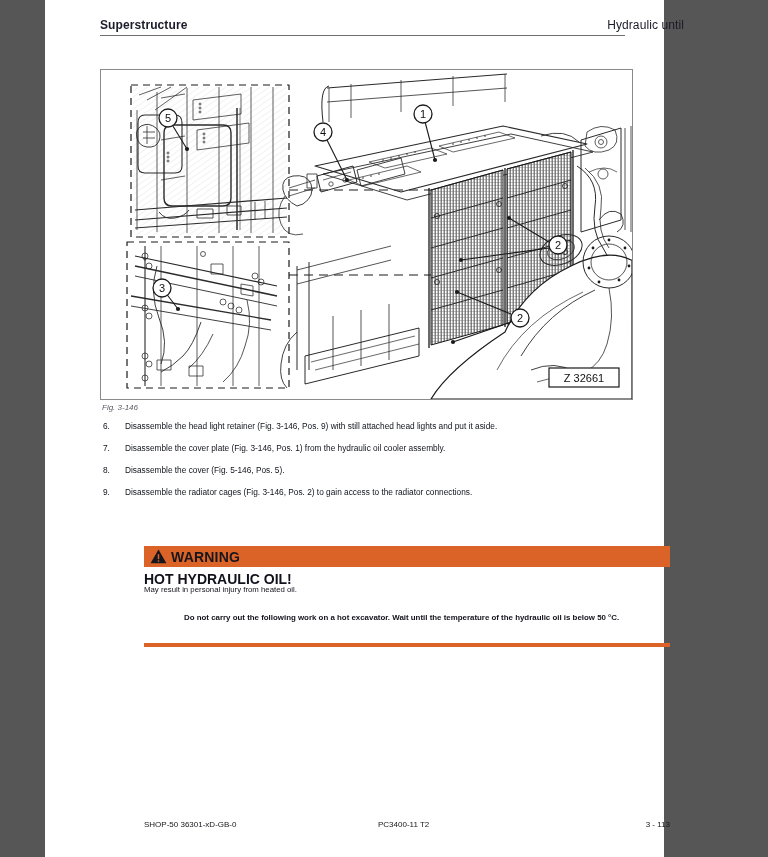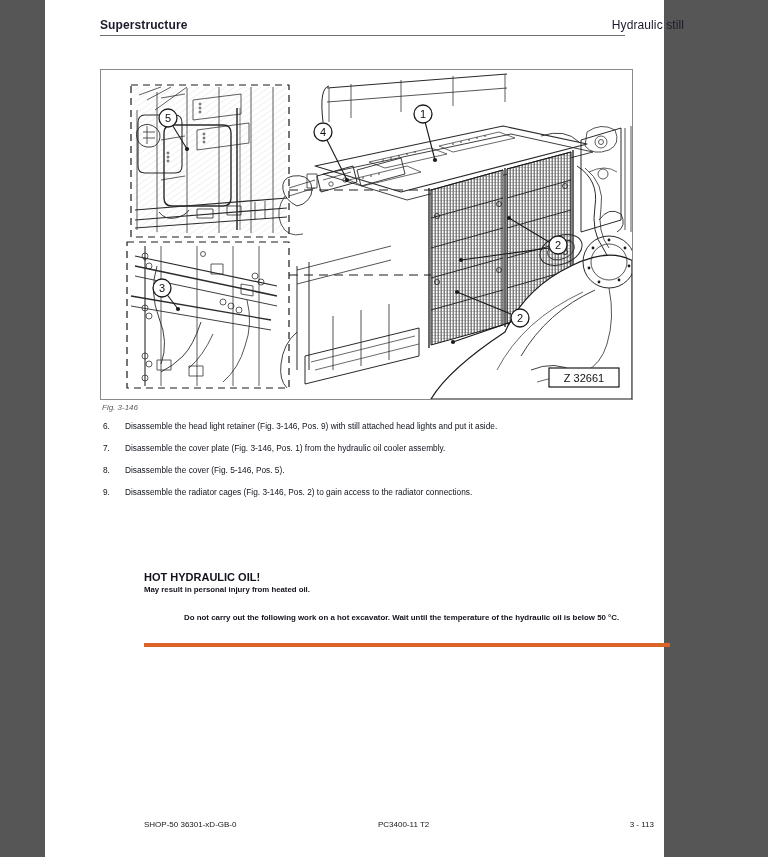--- a/index.html
+++ b/index.html
@@ -117,30 +117,30 @@
     font-size: 14px;
     font-weight: bold;
     color: #16161c;
     letter-spacing: .2px;
     line-height: 1;
   }
   .warn-title {
     position: absolute;
     left: 99px;
     top: 571px;
-    font-size: 11px;
+    font-size: 14px;
     font-weight: bold;
     color: #12121c;
   }
   .warn-sub {
     position: absolute;
     left: 99px;
     top: 585px;
     font-size: 7.8px;
-    font-weight: bold;
+    font-weight: normal;
     color: #12121c;
   }
   .warn-body {
     position: absolute;
     left: 99px;
     top: 612px;
     width: 456px;
     font-size: 7.9px;
     font-weight: bold;
     color: #12121c;
@@ -160,31 +160,31 @@
   .page-footer {
     position: absolute;
     left: 99px;
     top: 820px;
     width: 526px;
     font-size: 8px;
     color: #16161c;
   }
   .ft-left  { position: absolute; left: 0; top: 0; text-align: right; }
   .ft-mid   { position: absolute; left: 234px; top: 0; }
-  .ft-right { position: absolute; right: 16px; top: 0; }
+  .ft-right { position: absolute; right: 0; top: 0; }
 </style>
 </head>
 <body>
 
 <div class="viewer">
   <div class="page">
 
     <div class="page-header">
       <span class="hdr-left">Superstructure</span>
-      <span class="hdr-right">Hydraulic still</span>
+      <span class="hdr-right">Hydraulic until</span>
     </div>
     <div class="header-rule"></div>
 
     <div class="figure-box">
       <svg class="figure-svg" viewBox="0 0 531 329" preserveAspectRatio="none">
         <defs>
           <pattern id="mesh" width="3" height="3" patternUnits="userSpaceOnUse">
             <rect width="3" height="3" fill="#ffffff"></rect>
             <path d="M0 0 L0 3 M1.5 0 L1.5 3" stroke="#4a4a4a" stroke-width="0.7"></path>
             <path d="M0 1.5 L3 1.5" stroke="#6a6a6a" stroke-width="0.4"></path>
@@ -447,20 +447,28 @@
       <div class="step">
         <span class="step-num">8.</span>
         <span class="step-text">Disassemble the cover (Fig. 5-146, Pos. 5).</span>
       </div>
       <div class="step">
         <span class="step-num">9.</span>
         <span class="step-text">Disassemble the radiator cages (Fig. 3-146, Pos. 2) to gain access to the radiator connections.</span>
       </div>
     </div>
 
+    <div class="warning-bar">
+      <svg class="warn-triangle" width="17" height="15" viewBox="0 0 17 15">
+        <path d="M8.5 0.6 L16.4 14.3 L0.6 14.3 Z" fill="#16161c"></path>
+        <rect x="7.75" y="5.2" width="1.5" height="5" fill="#DB6328"></rect>
+        <rect x="7.75" y="11.3" width="1.5" height="1.5" fill="#DB6328"></rect>
+      </svg>
+      <span class="warn-word">WARNING</span>
+    </div>
     <div class="warn-title">HOT HYDRAULIC OIL!</div>
     <div class="warn-sub">May result in personal injury from heated oil.</div>
     <div class="warn-body">Do not carry out the following work on a hot excavator. Wait until the temperature of the hydraulic oil is below 50 °C.</div>
     <div class="warning-rule"></div>
 
     <div class="page-footer">
       <span class="ft-left">SHOP-50 36301-xD-GB-0</span>
       <span class="ft-mid">PC3400-11 T2</span>
       <span class="ft-right">3  - 113</span>
     </div>

